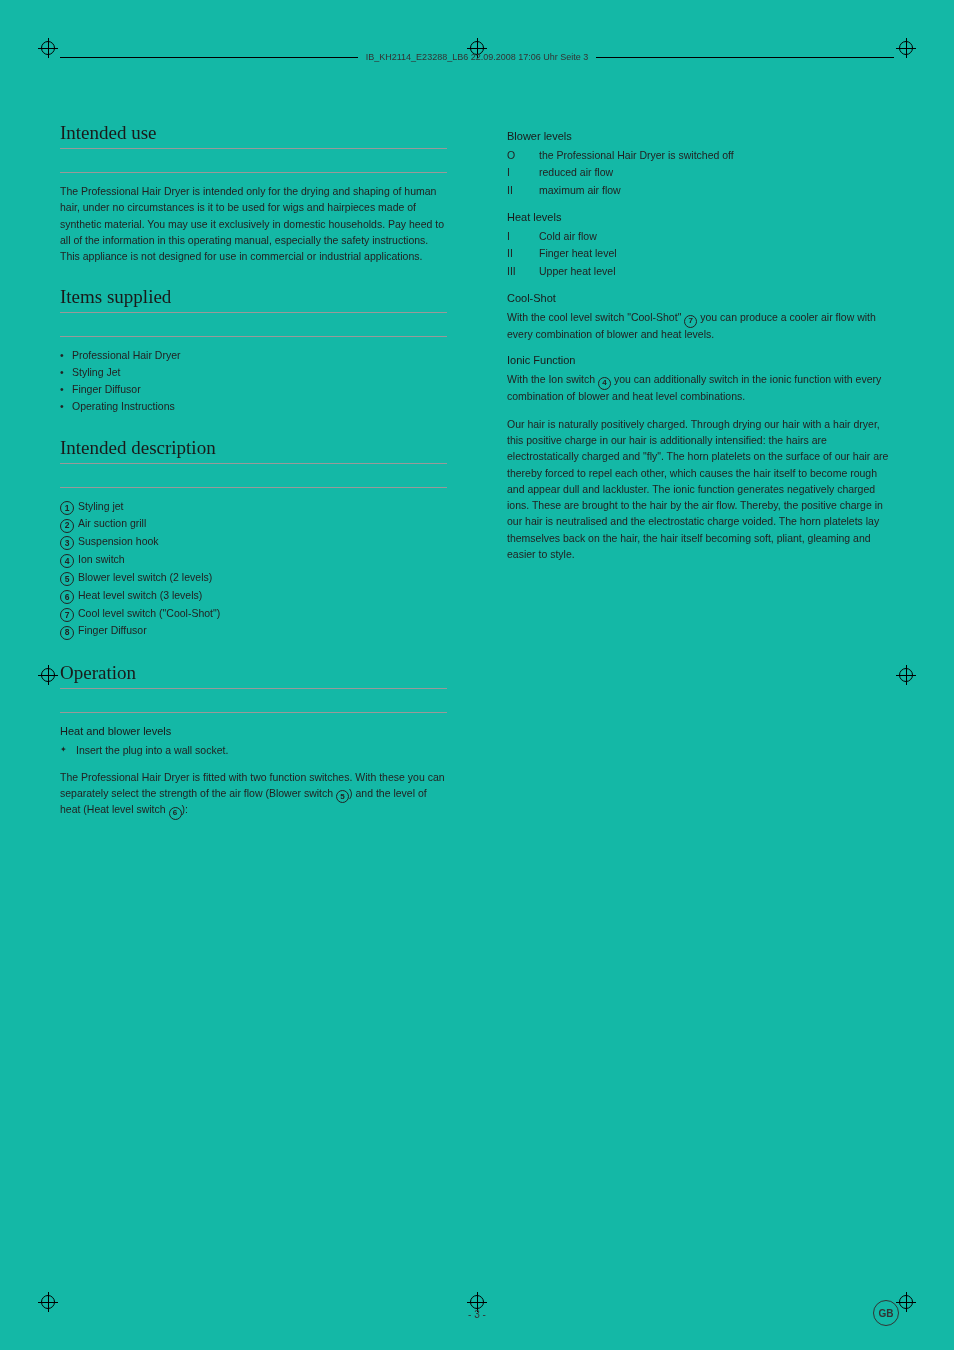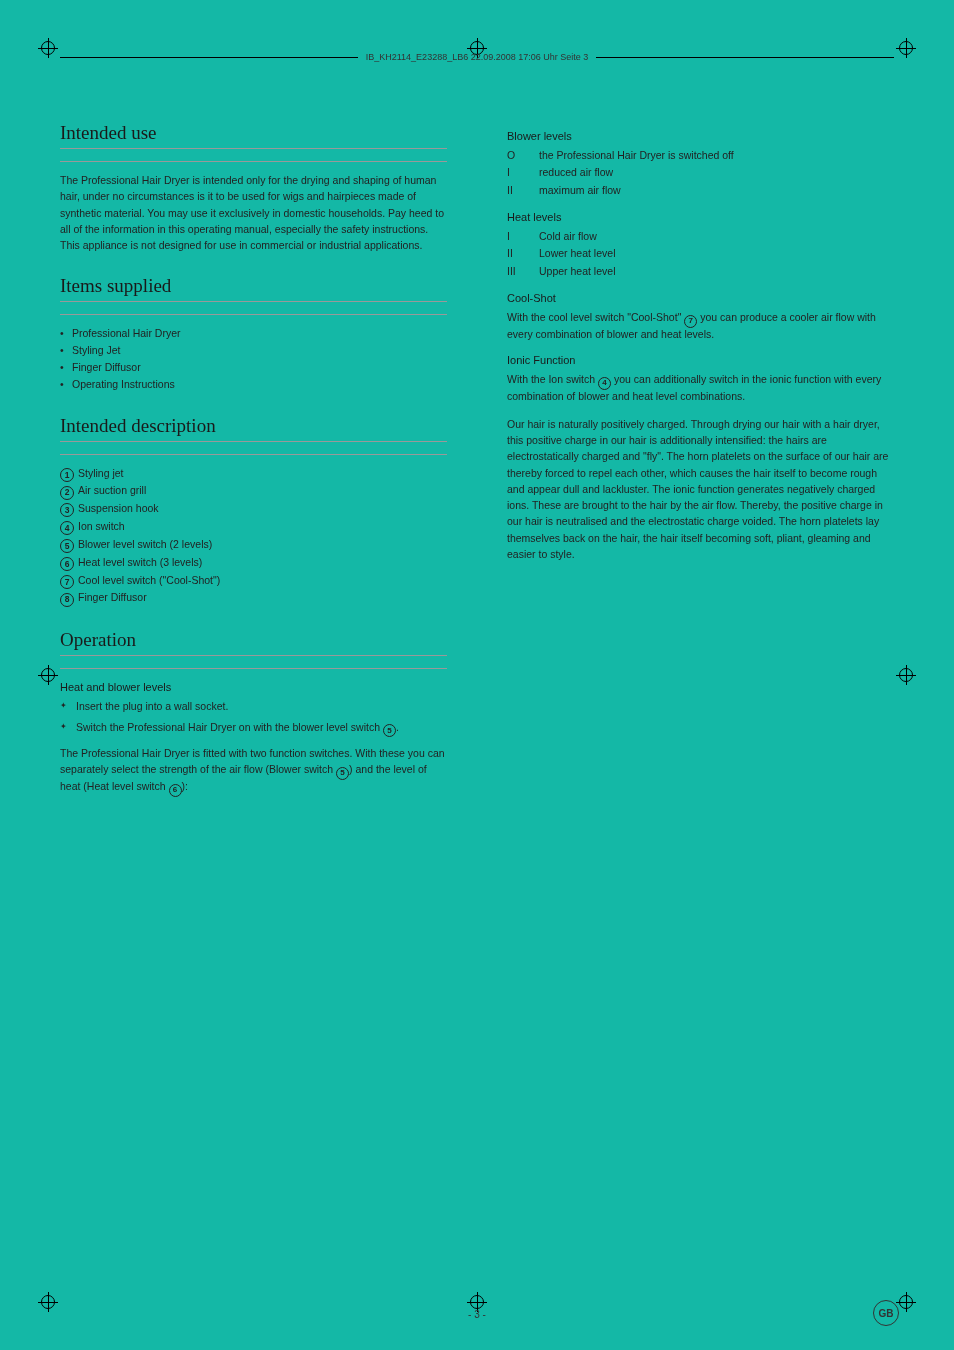--- a/index.html
+++ b/index.html
@@ -102,21 +102,21 @@
       flex: 1;
       padding-left: 15px;
     }
 
     
     .section-title {
       font-size: 19px;
       font-weight: normal;
       font-family: 'Times New Roman', Times, serif;
       color: #1a1a1a;
-      margin-bottom: 12px;
+      margin-bottom: 23px;
       padding-bottom: 4px;
       border-bottom: 1px solid #999;
     }
 
     .subsection-title {
       font-size: 11px;
       font-weight: normal;
       color: #1a1a1a;
       margin-bottom: 5px;
       margin-top: 12px;
@@ -396,25 +396,20 @@
 
       <div class="section-gap">
         <h2 class="section-title">Operation</h2>
         <div class="divider-line"></div>
 
         <div class="subsection-title">Heat and blower levels</div>
 
         <div class="operation-item">
           <span>Insert the plug into a wall socket.</span>
         </div>
-        <div class="operation-item">
-          <span>
-            Switch the Professional Hair Dryer on with the blower level switch <span class="inline-circle">5</span>.
-          </span>
-        </div>
 
         <p class="body-text" style="margin-top:10px;">
           The Professional Hair Dryer is fitted with two function switches. With these you can separately select the strength of the air flow (Blower switch <span class="inline-circle">5</span>) and the level of heat (Heat level switch <span class="inline-circle">6</span>):
         </p>
       </div>
 
     </div>
 
     <div class="right-col">
 
@@ -436,21 +431,21 @@
         </ul>
 
         <div class="subsection-title">Heat levels</div>
         <ul class="levels-list">
           <li>
             <span class="level-code">I</span>
             <span>Cold air flow</span>
           </li>
           <li>
             <span class="level-code">II</span>
-            <span>Lower heat level</span>
+            <span>Finger heat level</span>
           </li>
           <li>
             <span class="level-code">III</span>
             <span>Upper heat level</span>
           </li>
         </ul>
 
 
         <div class="subsection-title">Cool-Shot</div>
         <p class="body-text">

